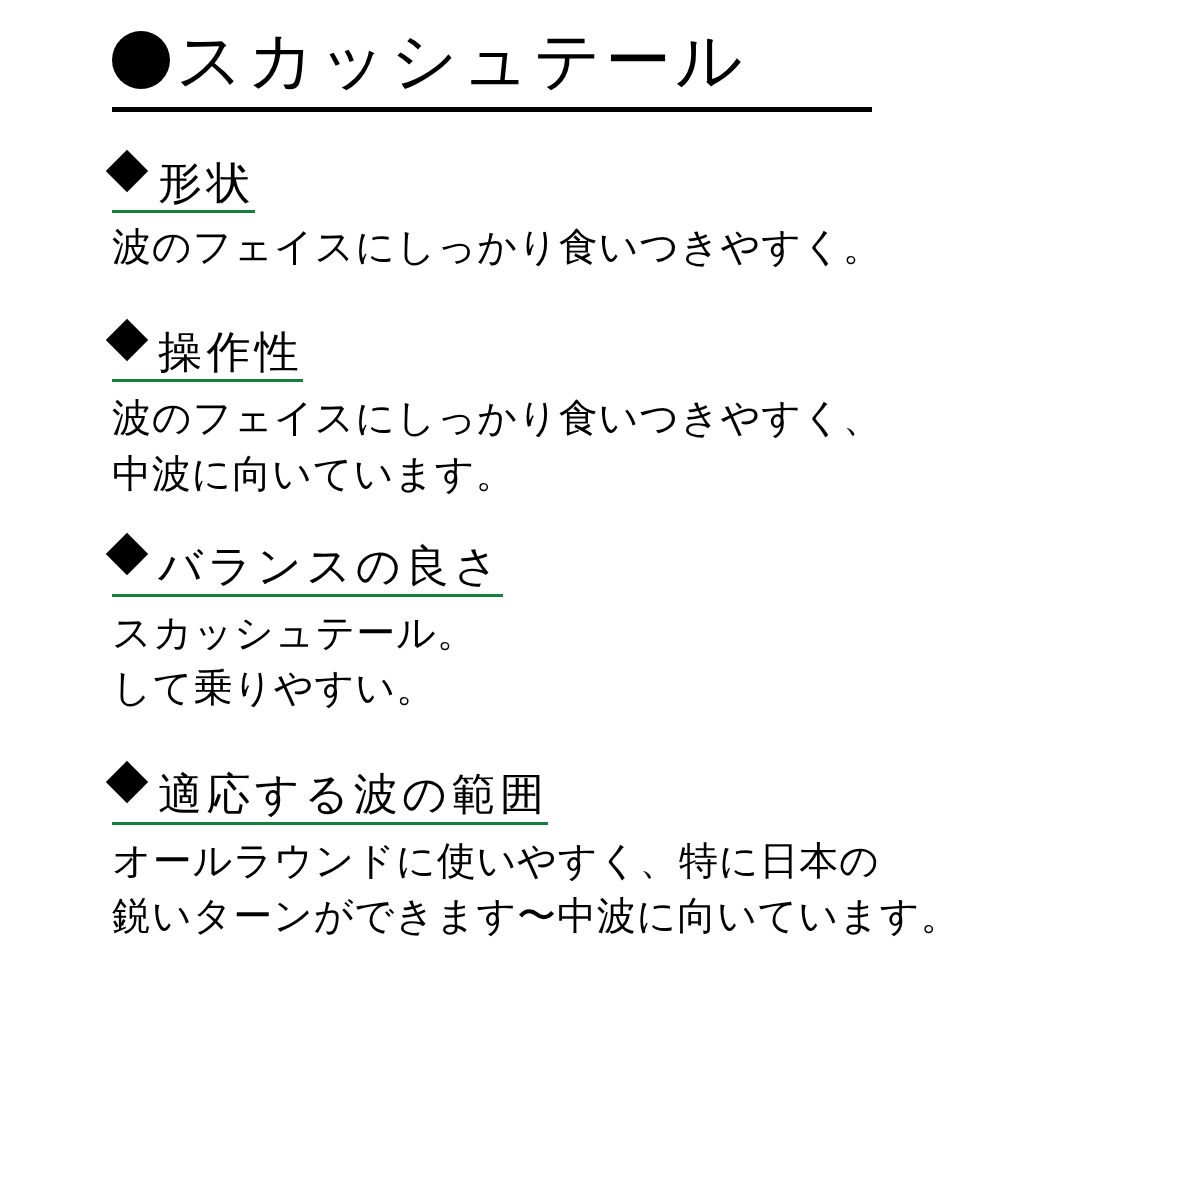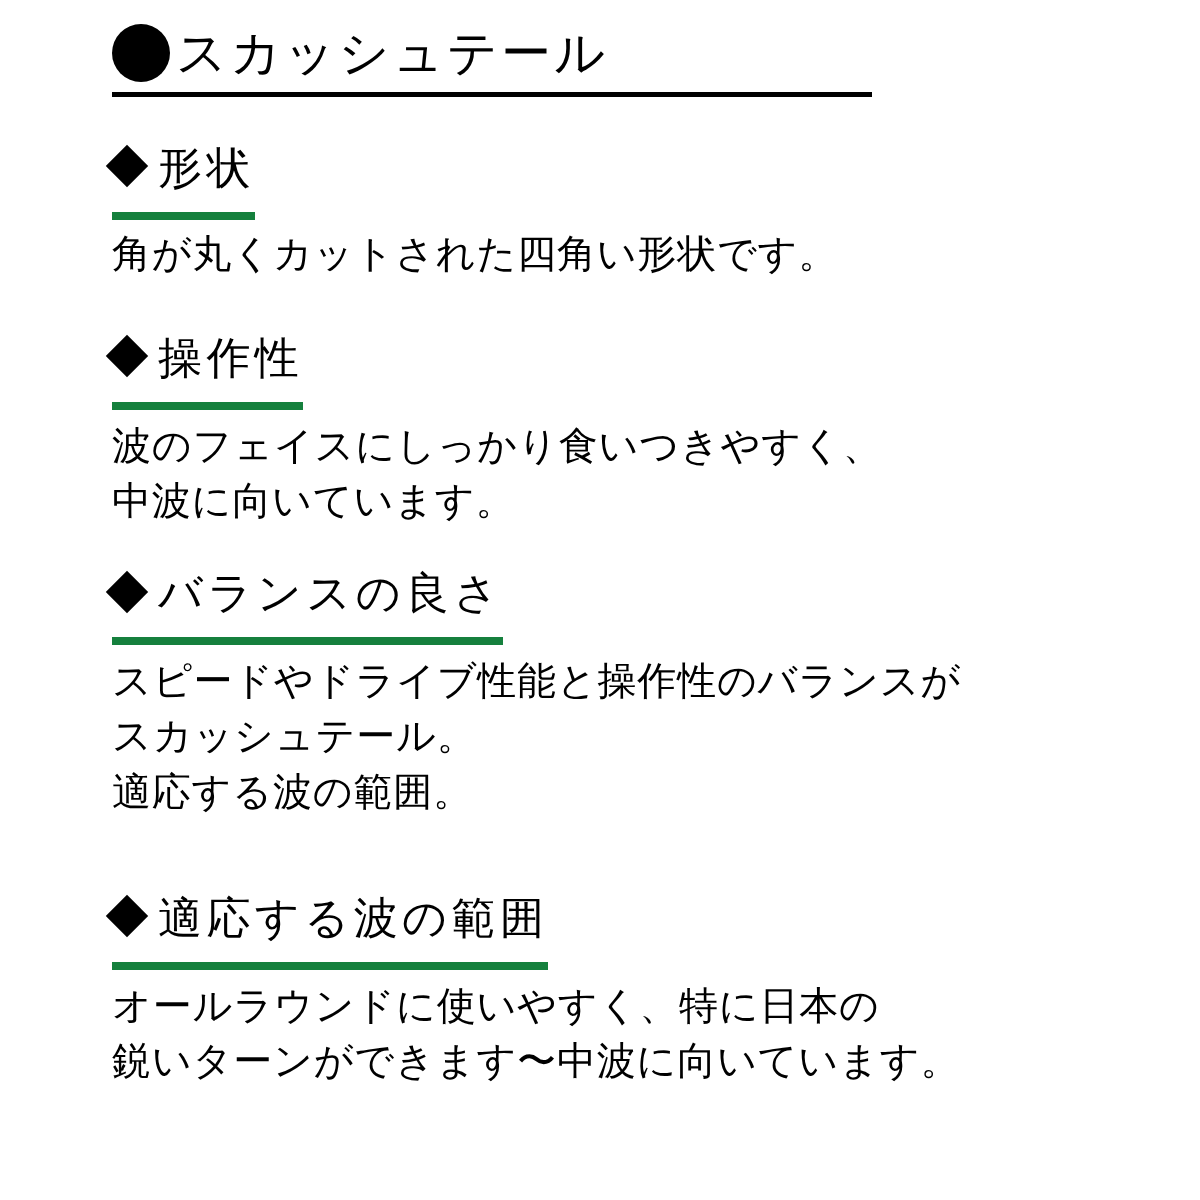--- a/index.html
+++ b/index.html
@@ -23,21 +23,21 @@
   }
 
   
   .title-block {
     position: relative;
     margin: 0 0 46px 0;
   }
   .title {
     display: flex;
     align-items: center;
-    font-size: 50px;
+    font-size: 66px;
     font-weight: 400;
     letter-spacing: 0.06em;
     line-height: 1.1;
     white-space: nowrap;
   }
   .bullet-circle {
     display: inline-block;
     width: 58px;
     height: 58px;
     border-radius: 50%;
@@ -51,23 +51,22 @@
     background: #000;
     margin-top: 10px;
   }
 
   
   .section {
     margin-bottom: 40px;
   }
   .section-head {
     display: inline-flex;
-    align-items: center;
-    border-bottom: 8px solid #15803d;
-    padding-bottom: 18px;
+    border-bottom: 3px solid #15803d;
+    padding-bottom: 2px;
     margin-bottom: 8px;
   }
   .diamond {
     display: inline-block;
     width: 30px;
     height: 30px;
     background: #000;
     transform: rotate(45deg);
     flex: 0 0 auto;
     margin-right: 16px;
@@ -87,21 +86,21 @@
     white-space: nowrap;
   }
   .section-body .line {
     display: block;
   }
 
   
   .sec-shape .section-head { margin-bottom: 6px; }
   .sec-shape { margin-bottom: 52px; }
   .sec-control { }
-  .sec-balance { margin-bottom: 74px; }
+  .sec-balance { margin-bottom: 54px; }
   .sec-range { margin-bottom: 0; }
 </style>
 </head>
 <body>
 
 <div class="page">
 
   <div class="title-block">
     <div class="title">
       <span class="bullet-circle"></span>
@@ -109,44 +108,43 @@
     </div>
     <div class="title-underline"></div>
   </div>
 
   <div class="section sec-shape">
     <div class="section-head">
       <span class="diamond"></span>
       <span class="section-title">形状</span>
     </div>
     <div class="section-body">
-      <span class="line">角が丸くカットされた四角い形状です。</span>
+      <span class="line">波のフェイスにしっかり食いつきやすく。</span>
     </div>
   </div>
 
   <div class="section sec-control">
     <div class="section-head">
       <span class="diamond"></span>
       <span class="section-title">操作性</span>
     </div>
     <div class="section-body">
       <span class="line">波のフェイスにしっかり食いつきやすく、</span>
       <span class="line">中波に向いています。</span>
     </div>
   </div>
 
   <div class="section sec-balance">
     <div class="section-head">
       <span class="diamond"></span>
       <span class="section-title">バランスの良さ</span>
     </div>
     <div class="section-body">
-      <span class="line">スピードやドライブ性能と操作性のバランスが</span>
       <span class="line">スカッシュテール。</span>
-      <span class="line">適応する波の範囲。</span>
+      <span class="line">して乗りやすい。</span>
     </div>
   </div>
 
   <div class="section sec-range">
     <div class="section-head">
       <span class="diamond"></span>
       <span class="section-title">適応する波の範囲</span>
     </div>
     <div class="section-body">
       <span class="line">オールラウンドに使いやすく、特に日本の</span>

